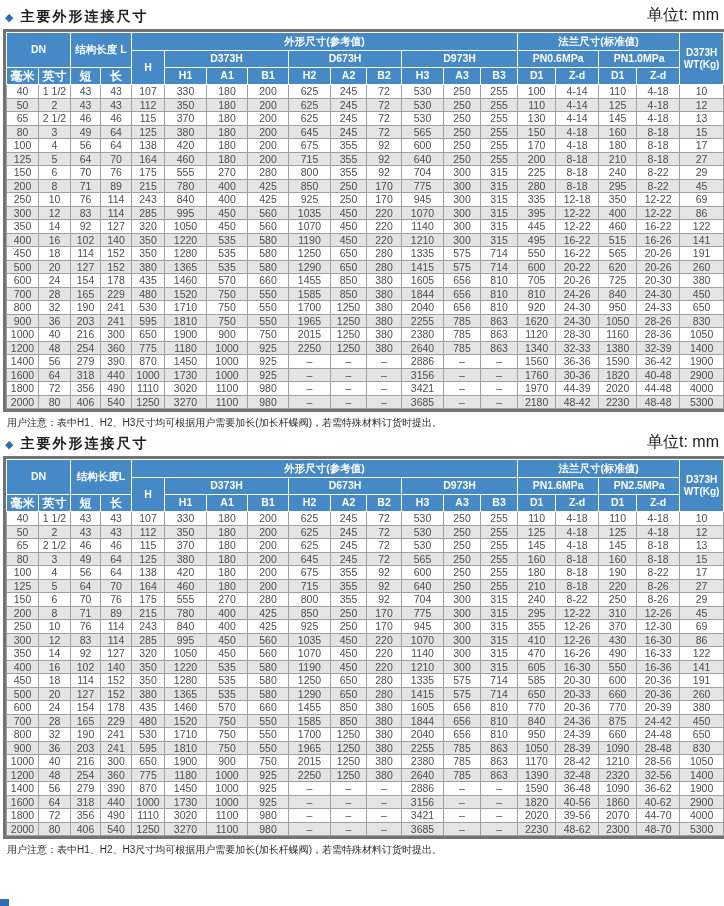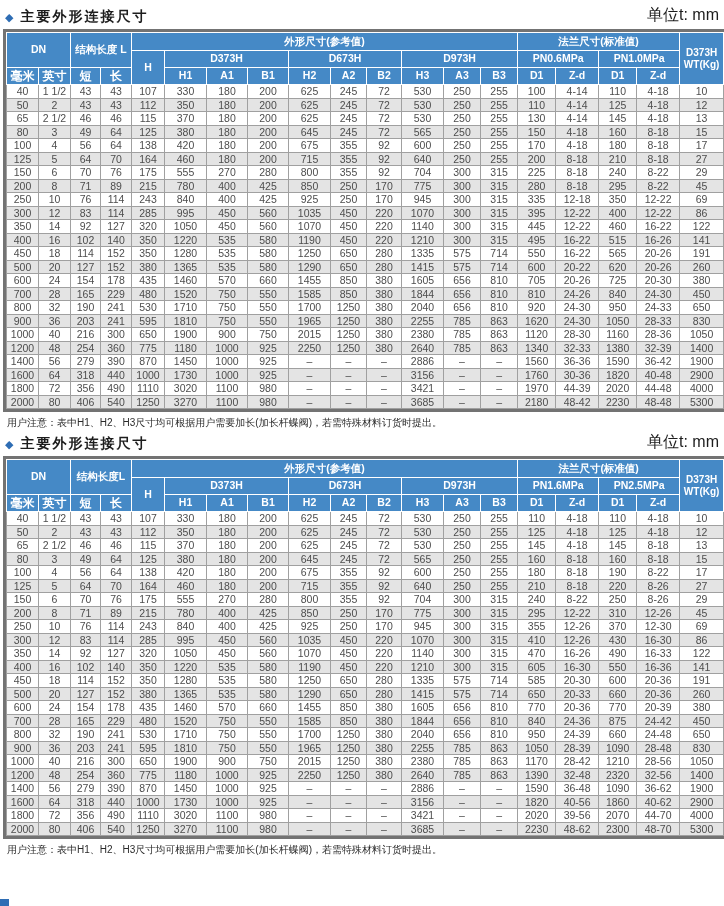--- a/index.html
+++ b/index.html
@@ -478,21 +478,21 @@
             <td>550</td>
             <td>1965</td>
             <td>1250</td>
             <td>380</td>
             <td>2255</td>
             <td>785</td>
             <td>863</td>
             <td>1620</td>
             <td>24-30</td>
             <td>1050</td>
-            <td>28-33</td>
+            <td>28-26</td>
             <td>830</td>
           </tr>
           <tr>
             <td>1000</td>
             <td>40</td>
             <td>216</td>
             <td>300</td>
             <td>650</td>
             <td>1900</td>
             <td>900</td>

